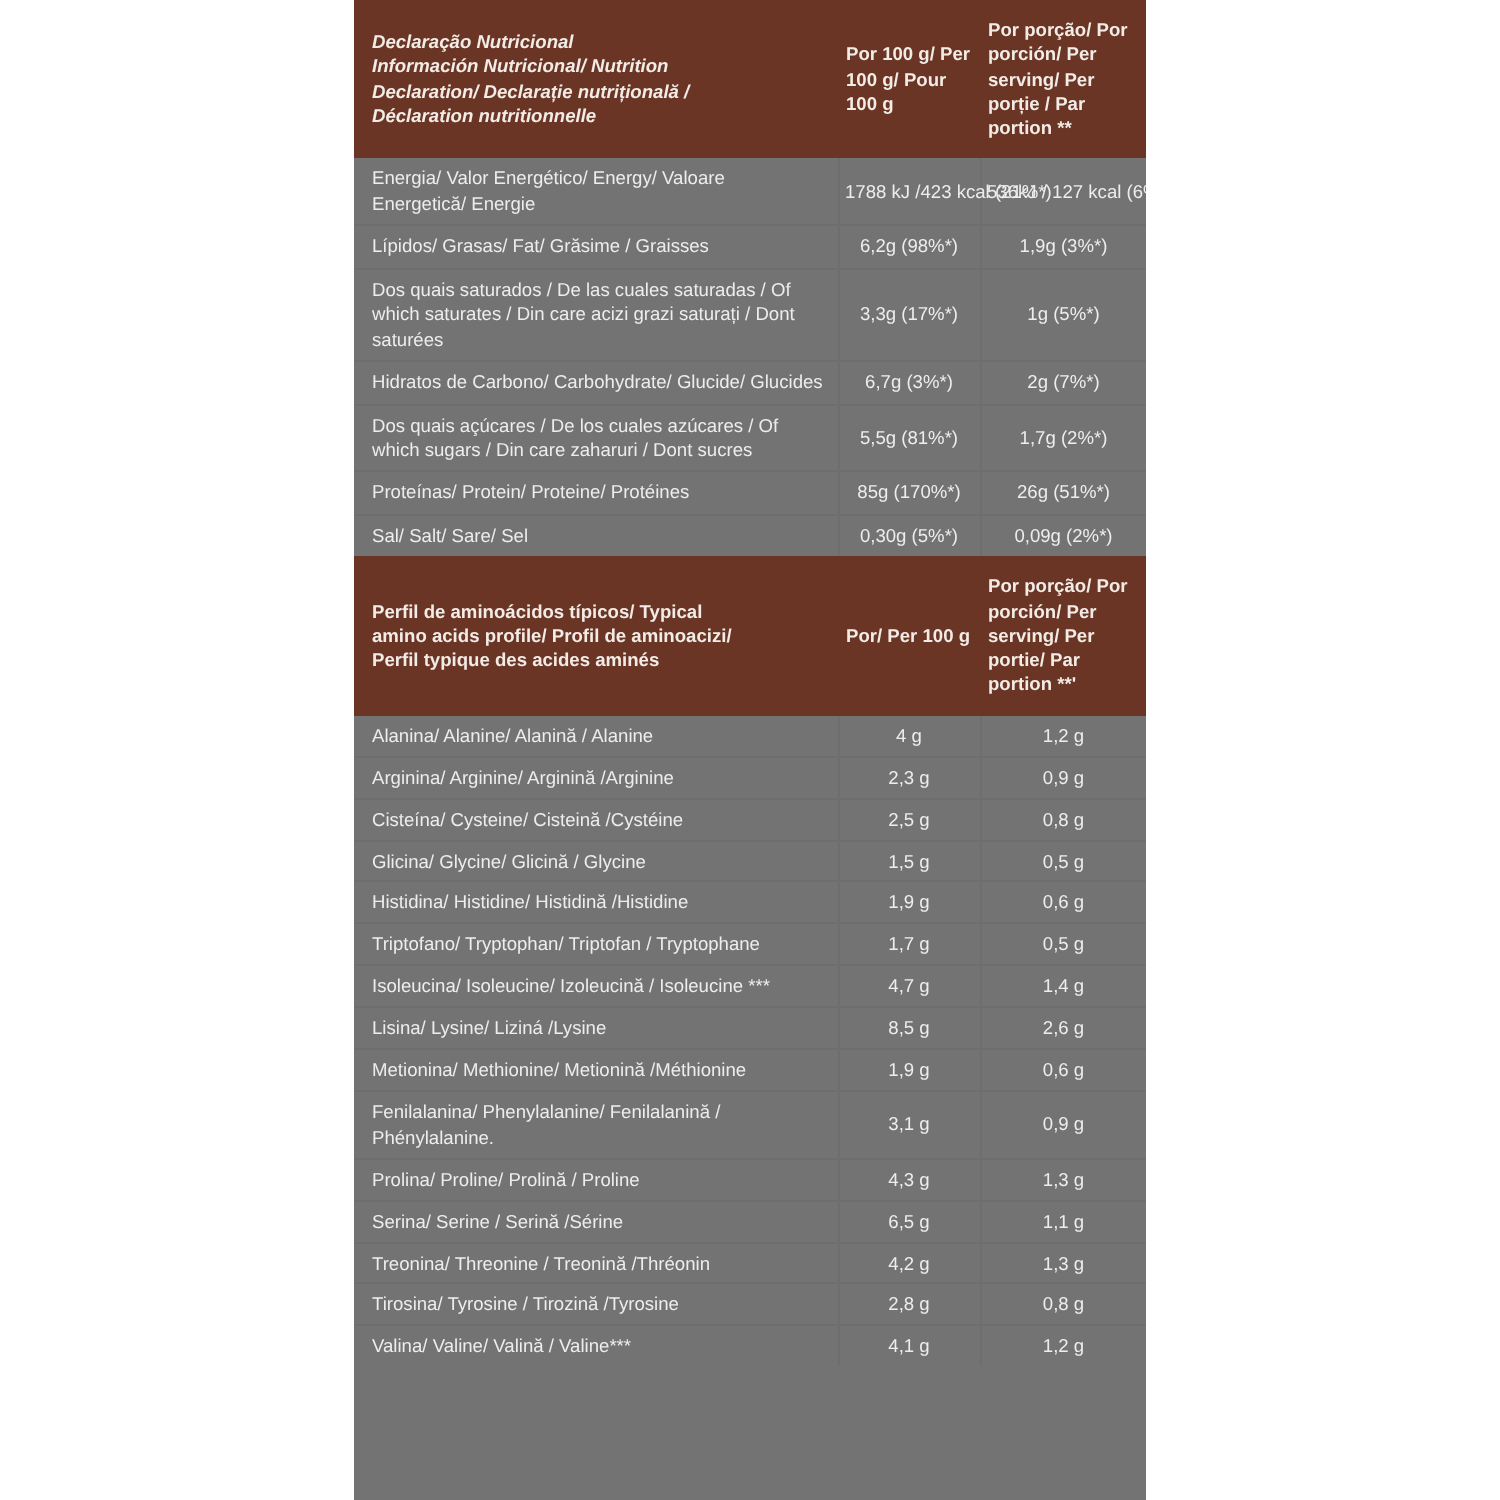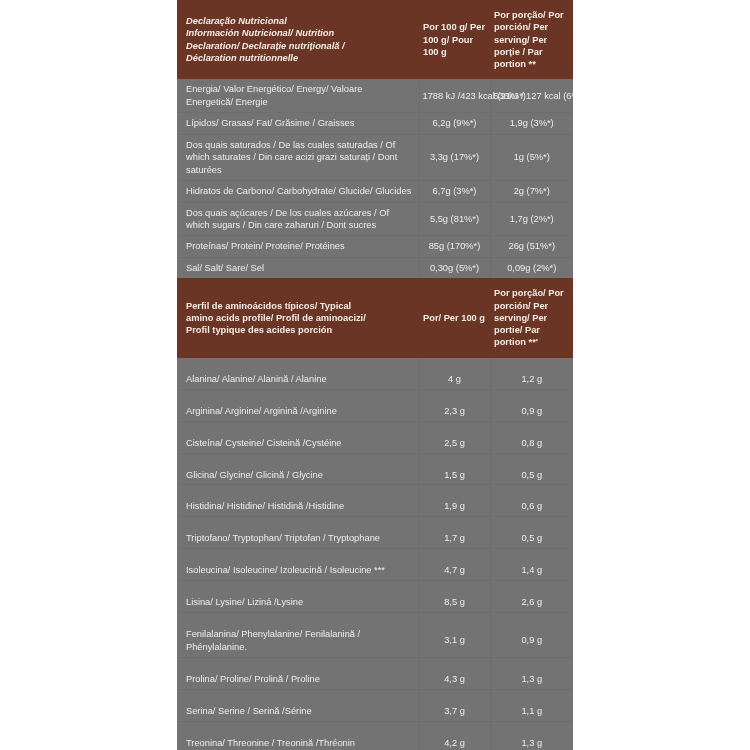--- a/index.html
+++ b/index.html
@@ -48,21 +48,21 @@
   }
   .tbl tbody tr:first-child td { border-top: 0; }
   .tbl tbody td.num {
     text-align: center;
     padding-left: 3px; padding-right: 3px;
     border-left: 1px solid #6e6e6e;
     white-space: nowrap;
   }
   td.indent { padding-left: 19px; }
 
-  .amino tbody td { padding-top: 15px; padding-bottom: 3.5px; }
+  .amino tbody td { padding-top: 4px; padding-bottom: 3.5px; }
 </style>
 </head>
 <body>
 
 <div id="panel">
 
   <table class="tbl nutrition">
     <colgroup>
         <col class="c-name">
         <col class="c-a">
@@ -81,21 +81,21 @@
       </tr>
     </thead>
     <tbody>
         <tr>
           <td>Energia/ Valor Energético/ Energy/ Valoare Energetică/ Energie</td>
           <td class="num">1788 kJ /423 kcal (21%*)</td>
           <td class="num">536kJ / 127 kcal (6%*)</td>
         </tr>
         <tr>
           <td>Lípidos/ Grasas/ Fat/ Grăsime / Graisses</td>
-          <td class="num">6,2g (9%*)</td>
+          <td class="num">6,2g (98%*)</td>
           <td class="num">1,9g (3%*)</td>
         </tr>
         <tr>
           <td class="indent">Dos quais saturados / De las cuales saturadas / Of which saturates / Din care acizi grazi saturați / Dont saturées</td>
           <td class="num">3,3g (17%*)</td>
           <td class="num">1g (5%*)</td>
         </tr>
         <tr>
           <td>Hidratos de Carbono/ Carbohydrate/ Glucide/ Glucides</td>
           <td class="num">6,7g (3%*)</td>
@@ -123,21 +123,21 @@
     <colgroup>
         <col class="c-name">
         <col class="c-a">
         <col class="c-b">
       </colgroup>
     <thead>
       <tr class="hdr">
         <td>
           <span>Perfil de aminoácidos típicos/ Typical</span><br>
           <span>amino acids profile/ Profil de aminoacizi/</span><br>
-          <span>Profil typique des acides porción</span>
+          <span>Perfil typique des acides aminés</span>
         </td>
         <td class="num">Por/ Per 100 g</td>
         <td class="num">Por porção/ Por porción/ Per serving/ Per portie/ Par portion **'</td>
       </tr>
     </thead>
     <tbody>
         <tr>
           <td>Alanina/ Alanine/ Alanină / Alanine</td>
           <td class="num">4 g</td>
           <td class="num">1,2 g</td>
@@ -171,32 +171,37 @@
           <td>Isoleucina/ Isoleucine/ Izoleucină / Isoleucine ***</td>
           <td class="num">4,7 g</td>
           <td class="num">1,4 g</td>
         </tr>
         <tr>
           <td>Lisina/ Lysine/ Liziná /Lysine</td>
           <td class="num">8,5 g</td>
           <td class="num">2,6 g</td>
         </tr>
         <tr>
+          <td>Metionina/ Methionine/ Metionină /Méthionine</td>
+          <td class="num">1,9 g</td>
+          <td class="num">0,6 g</td>
+        </tr>
+        <tr>
           <td>Fenilalanina/ Phenylalanine/ Fenilalanină / Phénylalanine.</td>
           <td class="num">3,1 g</td>
           <td class="num">0,9 g</td>
         </tr>
         <tr>
           <td>Prolina/ Proline/ Prolină / Proline</td>
           <td class="num">4,3 g</td>
           <td class="num">1,3 g</td>
         </tr>
         <tr>
           <td>Serina/ Serine / Serină /Sérine</td>
-          <td class="num">3,7 g</td>
+          <td class="num">6,5 g</td>
           <td class="num">1,1 g</td>
         </tr>
         <tr>
           <td>Treonina/ Threonine / Treonină /Thréonin</td>
           <td class="num">4,2 g</td>
           <td class="num">1,3 g</td>
         </tr>
         <tr>
           <td>Tirosina/ Tyrosine / Tirozină /Tyrosine</td>
           <td class="num">2,8 g</td>

